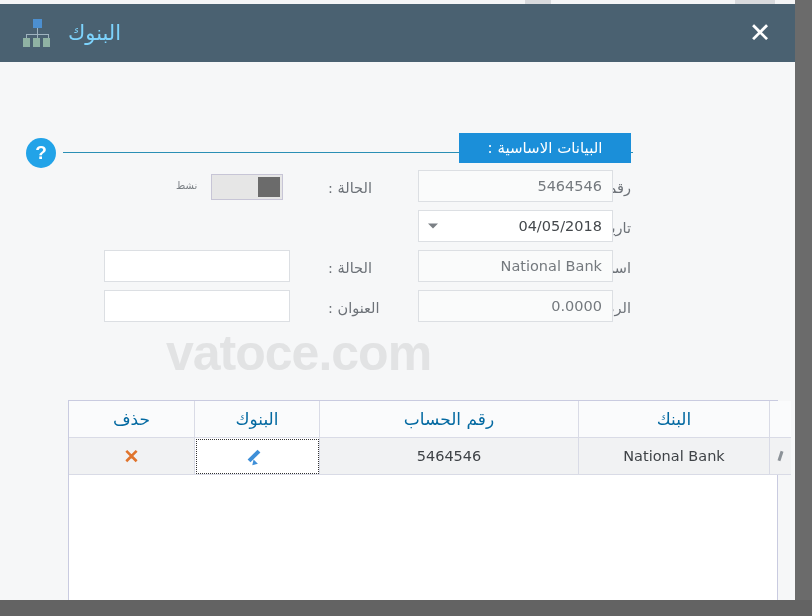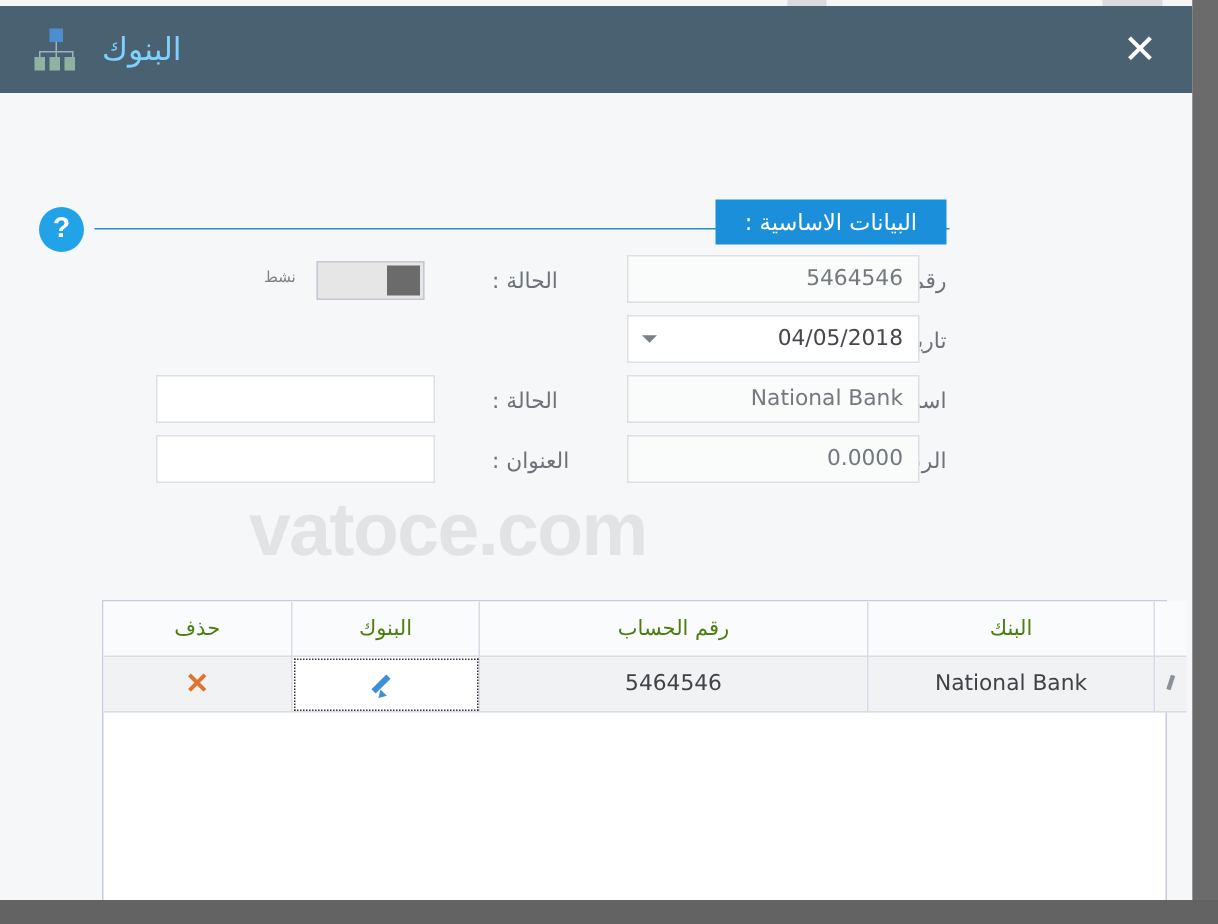--- a/index.html
+++ b/index.html
@@ -167,21 +167,21 @@
   }
   .section-rule {
     position: absolute;
     left: 63px; top: 90px;
     width: 570px; height: 1px;
     background: #2a8fb5;
   }
   .section-title {
     position: absolute;
     right: 164px; top: 71px;
-    width: 154px; height: 30px;
+    width: 172px; height: 30px;
     background: #1b8fd9;
     color: #ffffff;
     font-size: 15px;
     line-height: 30px;
     text-align: center;
     direction: rtl;
   }
 
   
   .form {
@@ -308,22 +308,22 @@
   table.grid-table {
     width: 100%;
     border-collapse: collapse;
     table-layout: fixed;
   }
   table.grid-table th {
     height: 34px;
     background: #fafbfc;
     border-right: 1px solid #d9dbe6;
     border-bottom: 1px solid #d9dbe6;
-    color: #4d7c0f;
-    font-size: 14px;
+    color: #0369a1;
+    font-size: 17px;
     font-weight: normal;
     direction: rtl;
     text-align: center;
   }
   table.grid-table th:last-child { border-right: none; }
   table.grid-table td {
     height: 34px;
     background: #f1f2f3;
     border-right: 1px solid #d9dbe6;
     border-bottom: 1px solid #d9dbe6;

